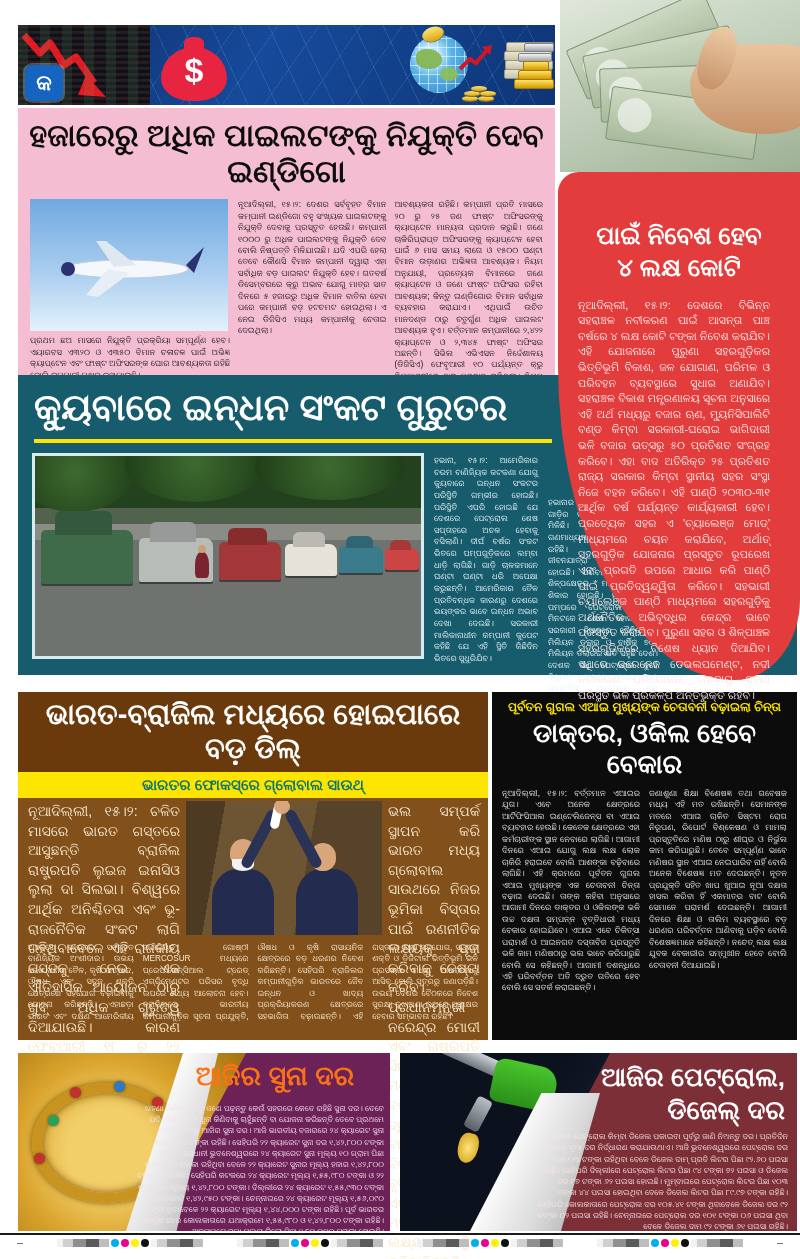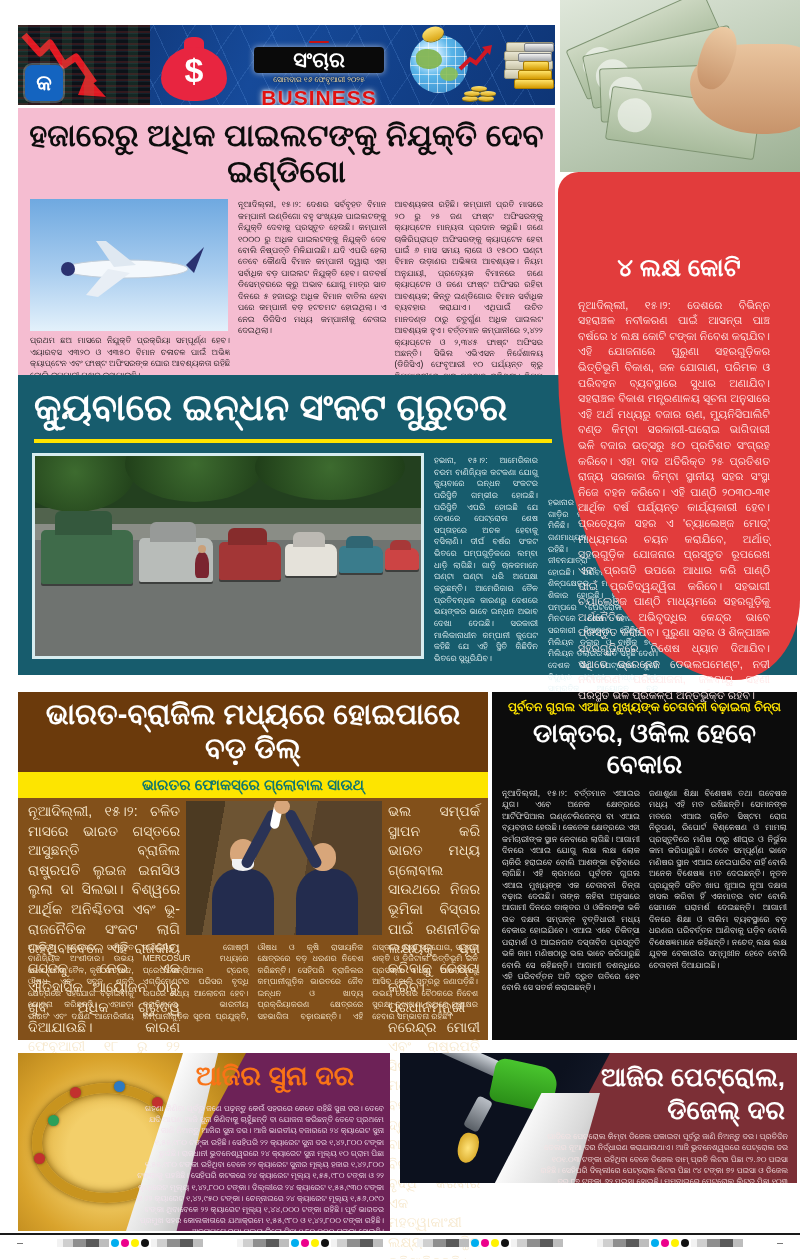--- a/index.html
+++ b/index.html
@@ -115,21 +115,21 @@
   .gold { left:18px; top:1053px; width:372px; height:178px; background:#6d2257; overflow:hidden; }
   .jewel-photo { position:absolute; left:0; top:0; width:228px; height:178px;
     background:radial-gradient(circle at 40% 55%, #f3cf6a 0 25%, #d9a32c 55%, #a3700f 100%);
     clip-path:polygon(0 0, 100% 0, 58% 100%, 0 100%); }
   .ring { position:absolute; border:10px solid #c8941f; border-radius:50%; box-shadow:inset 0 0 8px #7a5200, 0 0 6px #7a5200; }
   .gem { position:absolute; width:11px; height:11px; border-radius:50%; box-shadow:0 0 3px rgba(0,0,0,.5); }
   .curl { position:absolute; background:linear-gradient(115deg,#ffffff 30%,#d9d9d9 65%,#9e9e9e 100%); }
   .gold h2 { position:absolute; left:150px; top:8px; width:214px; text-align:center; color:#f97316; font-size:27px; font-weight:bold; }
   .gold .gtext { position:absolute; left:118px; top:50px; width:248px; color:#f3e2ee; font-size:7.9px; line-height:1.42; text-align:right; }
 
-  .fuel { left:400px; top:1053px; width:397px; height:130px; background:#7c2f36; overflow:hidden; }
+  .fuel { left:400px; top:1053px; width:397px; height:178px; background:#7c2f36; overflow:hidden; }
   .fuel-photo { position:absolute; left:0; top:0; width:210px; height:178px; background:linear-gradient(120deg,#0c111e 0 55%, #1b2436 100%);
     clip-path:polygon(0 0, 100% 0, 55% 100%, 0 100%); }
   .nozzle { position:absolute; left:92px; top:10px; width:64px; height:44px; background:linear-gradient(#49c52e,#2b8f18); border-radius:10px 18px 8px 8px; transform:rotate(12deg); }
   .hose { position:absolute; left:28px; top:-4px; width:84px; height:16px; background:linear-gradient(#cfd4da,#70767e); border-radius:8px; transform:rotate(24deg); }
   .spout { position:absolute; left:70px; top:44px; width:16px; height:34px; background:linear-gradient(#b9bec5,#595f66); border-radius:4px; transform:rotate(28deg); }
   .drip { position:absolute; left:58px; top:80px; width:20px; height:30px; background:radial-gradient(#ffe37a,#cf9a12); border-radius:45% 45% 60% 60%; transform:rotate(14deg); }
   .fuel h2 { position:absolute; right:12px; top:8px; width:230px; text-align:right; color:#fff; font-size:26px; font-weight:bold; line-height:1.25; }
   .fuel .ftext { position:absolute; left:136px; top:78px; width:252px; color:#f6e3e4; font-size:7.9px; line-height:1.43; text-align:right; }
 
   
@@ -153,26 +153,20 @@
         <polygon points="66,48 86,70 58,68" fill="#e01822"></polygon>
       </svg>
     </div>
     <div class="edition-badge">
       <span>କ</span>
     </div>
     <div class="moneybag">
       <div class="knot"></div>
       <div class="sack"></div>
       <div class="sym">$</div>
-    </div>
-    <div class="logoblock">
-      <div class="logo-band"></div>
-      <div class="logo-main">ସଂଚାର</div>
-      <div class="logo-date">ସୋମବାର ୧୬ ଫେବୃଆରୀ ୨୦୨୫</div>
-      <div class="logo-biz">BUSINESS</div>
     </div>
     <div class="globe">
       <div class="land"></div>
       <div class="land2"></div>
     </div>
     <div class="bigcoin"></div>
     <svg class="uparrow" width="34" height="30" viewBox="0 0 34 30">
       <polyline points="2,26 12,16 18,20 30,6" fill="none" stroke="#d01824" stroke-width="4"></polyline>
       <polygon points="24,4 34,2 32,12" fill="#d01824"></polygon>
     </svg>
@@ -233,21 +227,21 @@
         <div class="smalltext">ପ୍ରଥମ ଛଅ ମାସରେ ନିଯୁକ୍ତି ପ୍ରକ୍ରିୟା ସମ୍ପୂର୍ଣ୍ଣ ହେବ। ଏୟାରବସ ଏ୩୨୦ ଓ ଏ୩୫୦ ବିମାନ ଚଳାଚଳ ପାଇଁ ଅଭିଜ୍ଞ କ୍ୟାପ୍ଟେନ ଏବଂ ଫାଷ୍ଟ ଅଫିସରଙ୍କ ଘୋର ଆବଶ୍ୟକତା ରହିଛି ବୋଲି କମ୍ପାନୀ ପକ୍ଷରୁ କୁହାଯାଇଛି।</div>
       </div>
       <div class="smalltext">ନୂଆଦିଲ୍ଲୀ, ୧୫।୨: ଦେଶର ସର୍ବବୃହତ ବିମାନ କମ୍ପାନୀ ଇଣ୍ଡିଗୋ ବହୁ ସଂଖ୍ୟକ ପାଇଲଟଙ୍କୁ ନିଯୁକ୍ତି ଦେବାକୁ ପ୍ରସ୍ତୁତ ହେଉଛି। କମ୍ପାନୀ ୧୦୦୦ ରୁ ଅଧିକ ପାଇଲଟଙ୍କୁ ନିଯୁକ୍ତି ଦେବ ବୋଲି ନିଷ୍ପତ୍ତି ମିଳିଯାଇଛି। ଯଦି ଏପରି ହେଲା ତେବେ କୌଣସି ବିମାନ କମ୍ପାନୀ ଦ୍ୱାରା ଏହା ସର୍ବାଧିକ ବଡ଼ ପାଇଲଟ ନିଯୁକ୍ତି ହେବ। ଗତବର୍ଷ ଡିସେମ୍ବରରେ କ୍ରୁ ଅଭାବ ଯୋଗୁ ମାତ୍ର ସାତ ଦିନରେ ୫ ହଜାରରୁ ଅଧିକ ବିମାନ ବାତିଲ ହେବା ପରେ କମ୍ପାନୀ ବଡ଼ ହଟଚମଟ ହୋଇଥିଲା। ଏ ନେଇ ଡିଜିସିଏ ମଧ୍ୟ କମ୍ପାନୀକୁ ଚେତାଇ ଦେଇଥିଲା।</div>
       <div class="smalltext">ଆବଶ୍ୟକତା ରହିଛି। କମ୍ପାନୀ ପ୍ରତି ମାସରେ ୨୦ ରୁ ୨୫ ଜଣ ଫାଷ୍ଟ ଅଫିସରଙ୍କୁ କ୍ୟାପ୍ଟେନ ମାନ୍ୟତା ପ୍ରଦାନ କରୁଛି। ଜଣେ ଚାକିରିପ୍ରାପ୍ତ ଅଫିସରଙ୍କୁ କ୍ୟାପ୍ଟେନ ହେବା ପାଇଁ ୬ ମାସ ସମୟ ଲାଗେ ଓ ୧୫୦୦ ଘଣ୍ଟା ବିମାନ ଉଡ଼ାଣର ଅଭିଜ୍ଞତା ଆବଶ୍ୟକ। ନିୟମ ଅନୁଯାୟୀ, ପ୍ରତ୍ୟେକ ବିମାନରେ ଜଣେ କ୍ୟାପ୍ଟେନ ଓ ଜଣେ ଫାଷ୍ଟ ଅଫିସର ରହିବା ଆବଶ୍ୟକ; କିନ୍ତୁ ଇଣ୍ଡିଗୋର ବିମାନ ସର୍ବାଧିକ ବ୍ୟବହାର କରାଯାଏ। ଏଥିପାଇଁ ଉଚିତ ମାନଦଣ୍ଡ ଠାରୁ ଚତୁର୍ଗୁଣ ଅଧିକ ପାଇଲଟ ଆବଶ୍ୟକ ହୁଏ। ବର୍ତ୍ତମାନ କମ୍ପାନୀରେ ୨,୪୨୨ କ୍ୟାପ୍ଟେନ ଓ ୨,୩୪୫ ଫାଷ୍ଟ ଅଫିସର ଅଛନ୍ତି। ସିଭିଲ ଏଭିଏସନ ନିର୍ଦ୍ଦେଶାଳୟ (ଡିଜିସିଏ) ଫେବୃଆରୀ ୧୦ ପର୍ଯ୍ୟନ୍ତ କ୍ରୁ ନିୟମାବଳୀରେ ଛାଡ଼ ପ୍ରଦାନ କରିଥିଲା। ନିୟମ କଡ଼ାକଡ଼ି ହେବା ବେଳକୁ କମ୍ପାନୀ ବହୁ ସଂଖ୍ୟାରେ ପାଇଲଟ ନିଯୁକ୍ତି ଦେବାକୁ ପ୍ରସ୍ତୁତି ଆରମ୍ଭ କରିଦେଇଛି।</div>
     </div>
   </div>
 
   <div class="abs blob">
     <h2>
       <br>
-      <br>
+      <span>ପାଇଁ ନିବେଶ ହେବ</span><br>
       <span>୪ ଲକ୍ଷ କୋଟି</span>
     </h2>
     <div class="btext">ନୂଆଦିଲ୍ଲୀ, ୧୫।୨: ଦେଶରେ ବିଭିନ୍ନ ସହରାଞ୍ଚଳ ନବୀକରଣ ପାଇଁ ଆସନ୍ତା ପାଞ୍ଚ ବର୍ଷରେ ୪ ଲକ୍ଷ କୋଟି ଟଙ୍କା ନିବେଶ କରାଯିବ। ଏହି ଯୋଜନାରେ ପୁରୁଣା ସହରଗୁଡ଼ିକର ଭିତ୍ତିଭୂମି ବିକାଶ, ଜଳ ଯୋଗାଣ, ପରିମଳ ଓ ପରିବହନ ବ୍ୟବସ୍ଥାରେ ସୁଧାର ଅଣାଯିବ। ସହରାଞ୍ଚଳ ବିକାଶ ମନ୍ତ୍ରଣାଳୟ ସୂଚନା ଅନୁସାରେ ଏହି ଅର୍ଥ ମଧ୍ୟରୁ ବଜାର ଋଣ, ମ୍ୟୁନିସିପାଲିଟି ବଣ୍ଡ କିମ୍ବା ସରକାରୀ-ଘରୋଇ ଭାଗିଦାରୀ ଭଳି ବଜାର ଉତ୍ସରୁ ୫୦ ପ୍ରତିଶତ ସଂଗ୍ରହ କରିବେ। ଏହା ବାଦ ଅତିରିକ୍ତ ୨୫ ପ୍ରତିଶତ ରାଜ୍ୟ ସରକାର କିମ୍ବା ସ୍ଥାନୀୟ ସହର ସଂସ୍ଥା ନିଜେ ବହନ କରିବେ। ଏହି ପାଣ୍ଠି ୨୦୩୦-୩୧ ଆର୍ଥିକ ବର୍ଷ ପର୍ଯ୍ୟନ୍ତ କାର୍ଯ୍ୟକାରୀ ହେବ। ପ୍ରତ୍ୟେକ ସହର ଏ 'ଚ୍ୟାଲେଞ୍ଜ ମୋଡ୍' ମାଧ୍ୟମରେ ଚୟନ କରାଯିବେ, ଅର୍ଥାତ୍ ସହରଗୁଡ଼ିକ ଯୋଜନାର ପ୍ରସ୍ତୁତ ରୂପରେଖ ଏବଂ ପ୍ରଗତି ଉପରେ ଆଧାର କରି ପାଣ୍ଠି ପାଇଁ ପ୍ରତିଦ୍ୱନ୍ଦ୍ୱିତା କରିବେ। ସହଭାଗୀ ଚ୍ୟାଲେଞ୍ଜ ପାଣ୍ଠି ମାଧ୍ୟମରେ ସହରଗୁଡ଼ିକୁ ଅର୍ଥନୈତିକ ଅଭିବୃଦ୍ଧିର କେନ୍ଦ୍ର ଭାବେ ପ୍ରସ୍ତୁତ କରାଯିବ। ପୁରୁଣା ସହର ଓ ଶିଳ୍ପାଞ୍ଚଳ ସହରଗୁଡ଼ିକରେ ବିଶେଷ ଧ୍ୟାନ ଦିଆଯିବ। ଏଥିରେ ଡ୍ରେନେଜ ଡେଭଲପମେଣ୍ଟ, ନଦୀ ନବୀକରଣ ପରିଯୋଜନା, ଜଳବାୟୁ ସହଣୀ ପରିସ୍ଥିତି ଭଳି ପ୍ରକଳ୍ପ ଅନ୍ତର୍ଭୁକ୍ତ ରହିବ।</div>
   </div>
 
   <div class="abs teal">
     <h1>କ୍ୟୁବାରେ ଇନ୍ଧନ ସଂକଟ ଗୁରୁତର</h1>
     <div class="rule"></div>
     <div class="queue-photo">
       <div class="tree" style="left:-20px;top:-24px;width:120px;height:80px;"></div>

